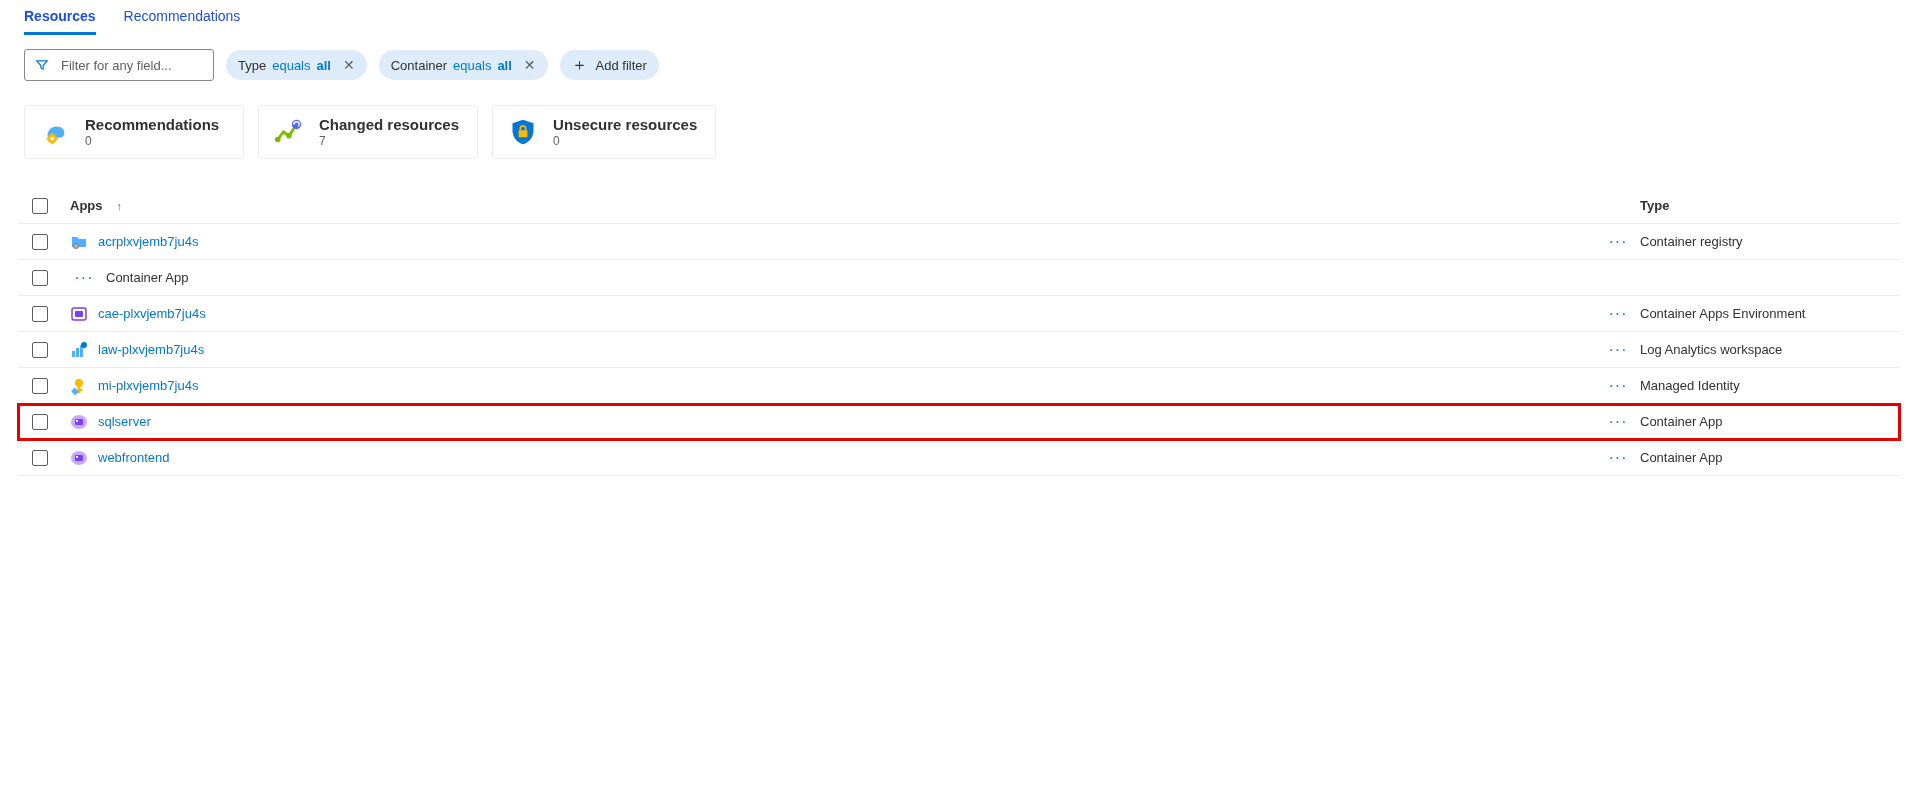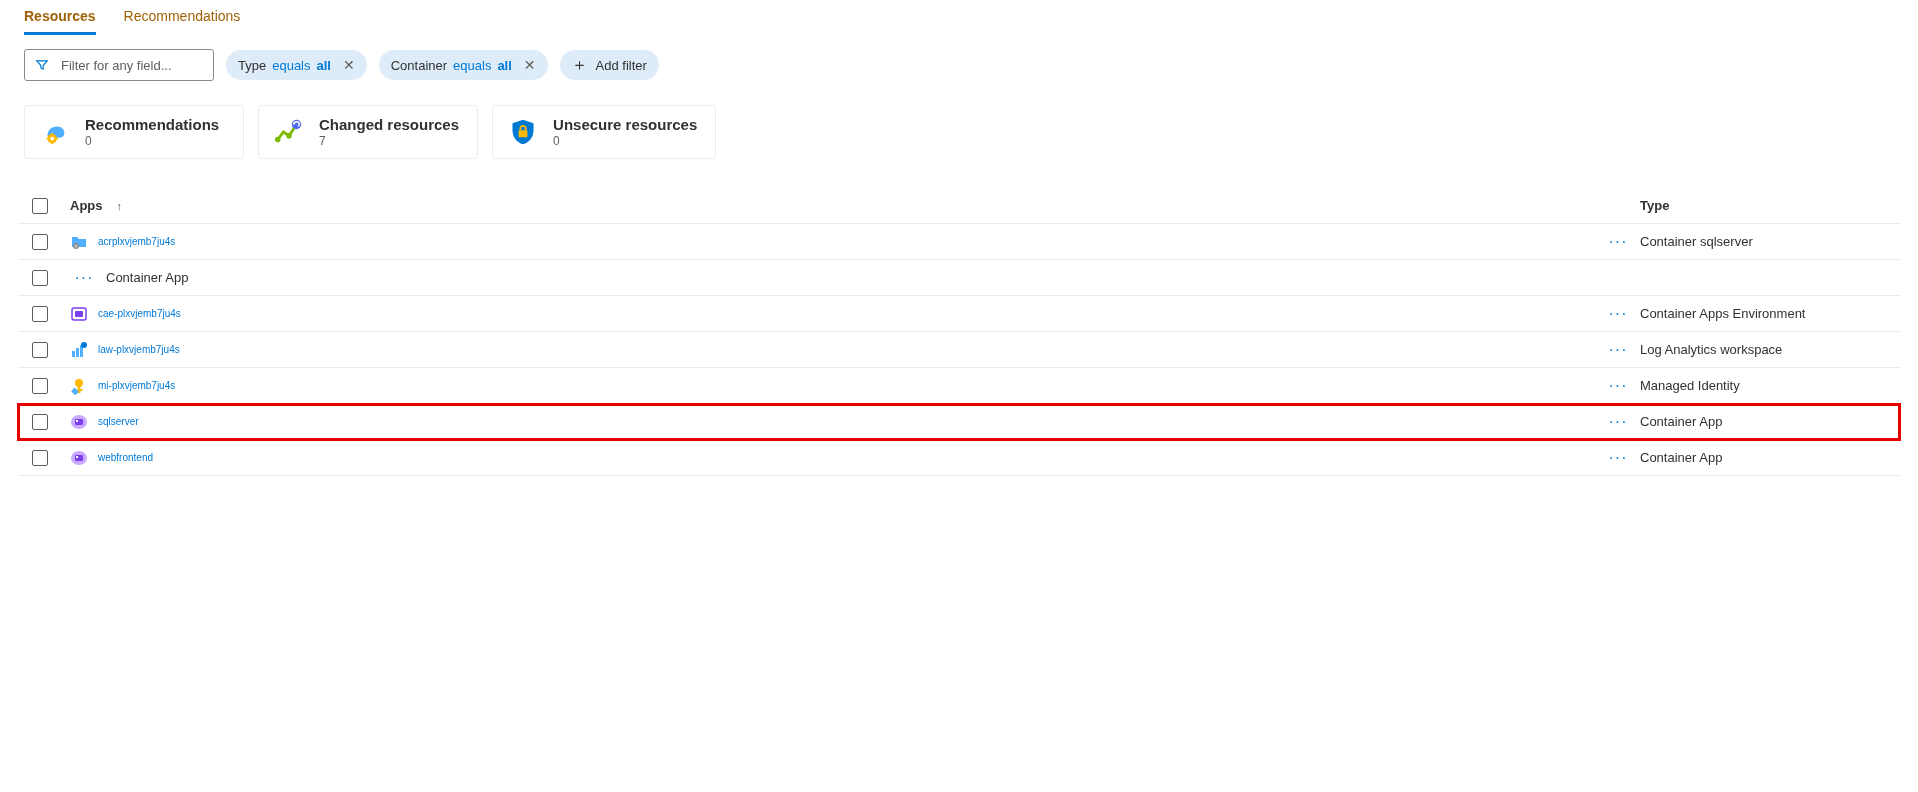--- a/index.html
+++ b/index.html
@@ -15,21 +15,21 @@
     
     .tabs {
       display: flex;
       gap: 28px;
       padding: 0 24px;
       border-bottom: 1px solid #fff;
     }
     .tab {
       padding: 8px 0 10px;
       font-size: 14px;
-      color: #a16207;
+      color: #1d4ed8;
       cursor: pointer;
       position: relative;
     }
     .tab.active {
       font-weight: 600;
     }
     .tab.active::after {
       content: "";
       position: absolute;
       left: 0; right: 0; bottom: -1px;
@@ -138,21 +138,21 @@
     .checkbox {
       width: 16px; height: 16px;
       border: 1px solid #605e5c;
       border-radius: 2px;
       cursor: pointer;
       background: #fff;
     }
     .res-link {
       color: #0078d4;
       cursor: pointer;
-      font-size: 10px;
+      font-size: 13px;
     }
     .res-icon { width:18px; height:18px; display:flex; align-items:center; justify-content:center; }
 
     .sort-arrow { font-size: 11px; margin-left: 4px; color:#605e5c; }
 
     .highlight {
       outline: 3px solid #e60000;
       outline-offset: -2px;
       position: relative;
       z-index: 1;
@@ -269,21 +269,21 @@
     </div>
     <div class="col-name">
       <span class="res-icon">
         <svg width="18" height="18" viewBox="0 0 18 18">
               <use href="#ico-registry"></use>
             </svg>
       </span>
       <span class="res-link">acrplxvjemb7ju4s</span>
     </div>
     <div class="col-dots">···</div>
-    <div class="col-type">Container sqlserver</div>
+    <div class="col-type">Container registry</div>
   </div>
       <div class="row">
     <div class="col-check">
       <div class="checkbox"></div>
     </div>
     <div class="col-dots">···</div>
     <div class="col-type">Container App</div>
   </div>
       <div class="row">
     <div class="col-check">

